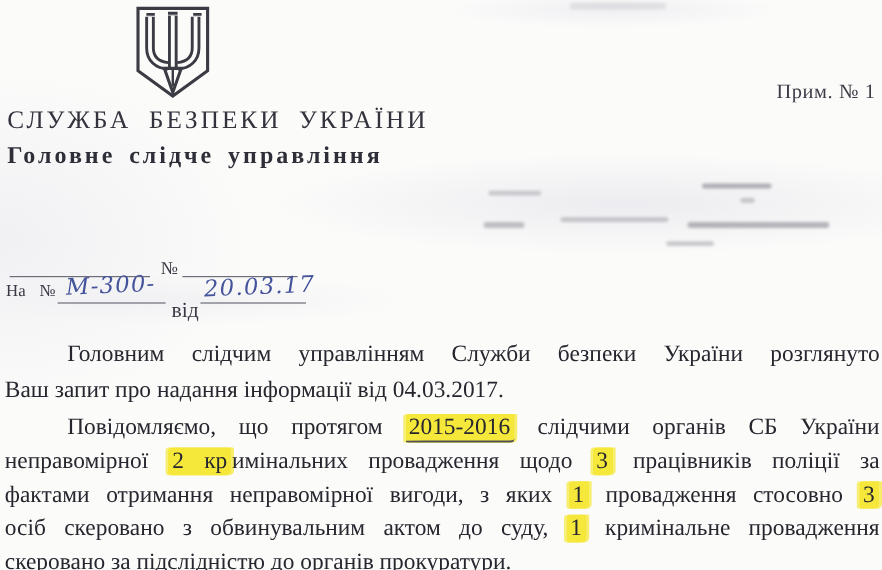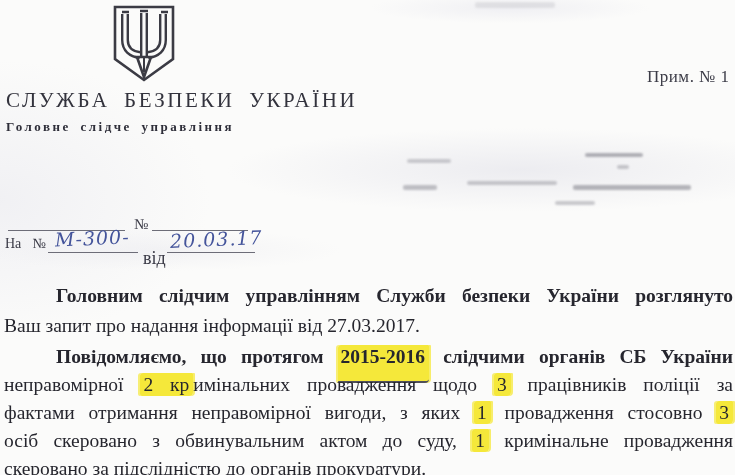--- a/index.html
+++ b/index.html
@@ -19,21 +19,21 @@
       radial-gradient(ellipse 300px 200px at 0px 200px, rgba(238,238,242,.8), rgba(238,238,242,0) 70%),
       #fbfbfa;
     font-family:"Liberation Serif","DejaVu Serif",serif;
     color:var(--ink);
   }
   
   .emblem{position:absolute;left:108px;top:4px;width:72px;height:78px;}
   
   .copy-label{position:absolute;left:626px;top:67px;font-size:17px;letter-spacing:.5px;color:#3c3c47;margin-left:21px;}
   .org-name{position:absolute;left:6px;top:88px;font-size:21px;letter-spacing:2.5px;word-spacing:7px;color:#33333d;text-align:right;}
-  .dept-name{position:absolute;left:6px;top:119px;font-size:13px;font-weight:bold;letter-spacing:2.5px;word-spacing:4px;color:#2e2e39;}
+  .dept-name{position:absolute;left:6px;top:119px;font-size:20px;font-weight:bold;letter-spacing:2.5px;word-spacing:4px;color:#2e2e39;}
   .contact{position:absolute;left:76px;top:152px;font-size:13.5px;line-height:15.5px;color:#3a3a46;}
   .contact .row span{margin-right:6px;}
   
   .ref1-blank1{position:absolute;left:8px;top:230px;width:117px;border-top:1.5px solid #6d6d78;}
   .ref1-num{position:absolute;left:134px;top:216px;font-size:15px;color:#3a3a46;}
   .ref1-blank2{position:absolute;left:152px;top:230px;width:96px;border-top:1.5px solid #6d6d78;}
   .ref2-label{position:absolute;left:5px;top:236px;font-size:14px;word-spacing:8px;color:#3a3a46;font-family:Liberation Serif, serif;}
   .ref2-blank1{position:absolute;left:48px;top:252px;width:90px;border-top:1.5px solid #6d6d78;}
   .ref2-vid{position:absolute;left:143px;top:248px;font-size:18px;color:#3a3a46;}
   .ref2-blank2{position:absolute;left:167px;top:252px;width:88px;border-top:1.5px solid #6d6d78;}
@@ -52,28 +52,28 @@
   
   .erased{position:absolute;left:395px;top:145px;width:330px;height:65px;}
   .smudge{position:absolute;background:#5a5a66;filter:blur(1.2px);opacity:.45;border-radius:2px;}
   
   .body-p{position:absolute;left:4px;width:729px;font-size:19.5px;color:#26262e;}
   .p1{top:281px;}
   .p2{top:343px;}
   .bline{height:30px;line-height:30px;white-space:nowrap;}
   .p2 .bline{height:28px;line-height:28px;}
   .j{text-align:justify;text-align-last:justify;white-space:normal;}
-  .indent{padding-left:52px;font-weight:bold;}
+  .indent{padding-left:52px;}
   .hl{
     background:var(--hl);
     padding:1px 4px 1px 3px;
     border-radius:3px 1px 4px 2px;
     box-shadow:2px 0 0 rgba(245,232,58,.75), -2px 0 0 rgba(245,232,58,.7);
   }
-  .hl.u{border-bottom:2.5px solid #50505a;padding-bottom:14px;}
+  .hl.u{border-bottom:2.5px solid #50505a;padding-bottom:0;}
 </style>
 </head>
 <body>
 
 <div class="page">
 
   <div class="emblem">
     <svg viewBox="0 0 72 80" width="72" height="80">
       <path d="M7,3 H65 V55 L36,76 L7,55 Z" fill="none" stroke="#3b3b44" stroke-width="2.6"></path>
       <path d="M17,10 V36 C17,45 23,50 32,51" fill="none" stroke="#3b3b44" stroke-width="8"></path>
@@ -115,21 +115,21 @@
     <div class="smudge" style="left:72px;top:36px;width:90px;height:4px;opacity:.3;"></div>
     <div class="smudge" style="left:178px;top:40px;width:118px;height:5px;opacity:.42;"></div>
     <div class="smudge" style="left:160px;top:56px;width:40px;height:4px;opacity:.3;"></div>
   </div>
 
   <div class="body-p p1">
     <div class="bline j indent">
       <span>Головним слідчим управлінням Служби безпеки України розглянуто</span>
     </div>
     <div class="bline">
-      <span>Ваш запит про надання інформації від 27.03.2017.</span>
+      <span>Ваш запит про надання інформації від 04.03.2017.</span>
     </div>
   </div>
 
   <div class="body-p p2">
     <div class="bline j indent">
       <span>Повідомляємо, що протягом </span><span class="hl u">2015-2016</span><span> слідчими органів СБ України</span>
     </div>
     <div class="bline j">
       <span>неправомірної </span><span class="hl">2 кр</span><span>имінальних провадження щодо </span><span class="hl">3</span><span> працівників поліції за</span>
     </div>

